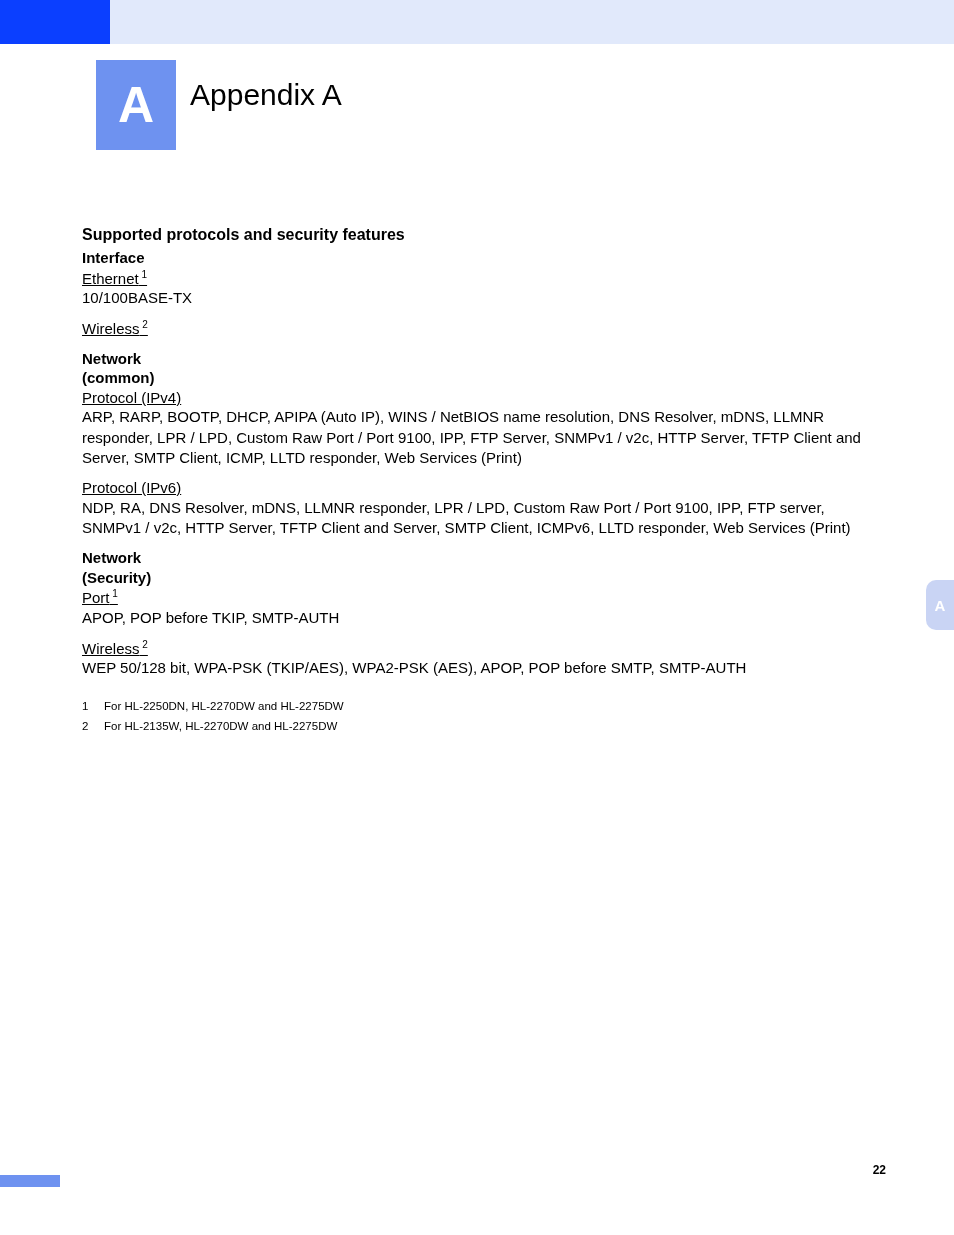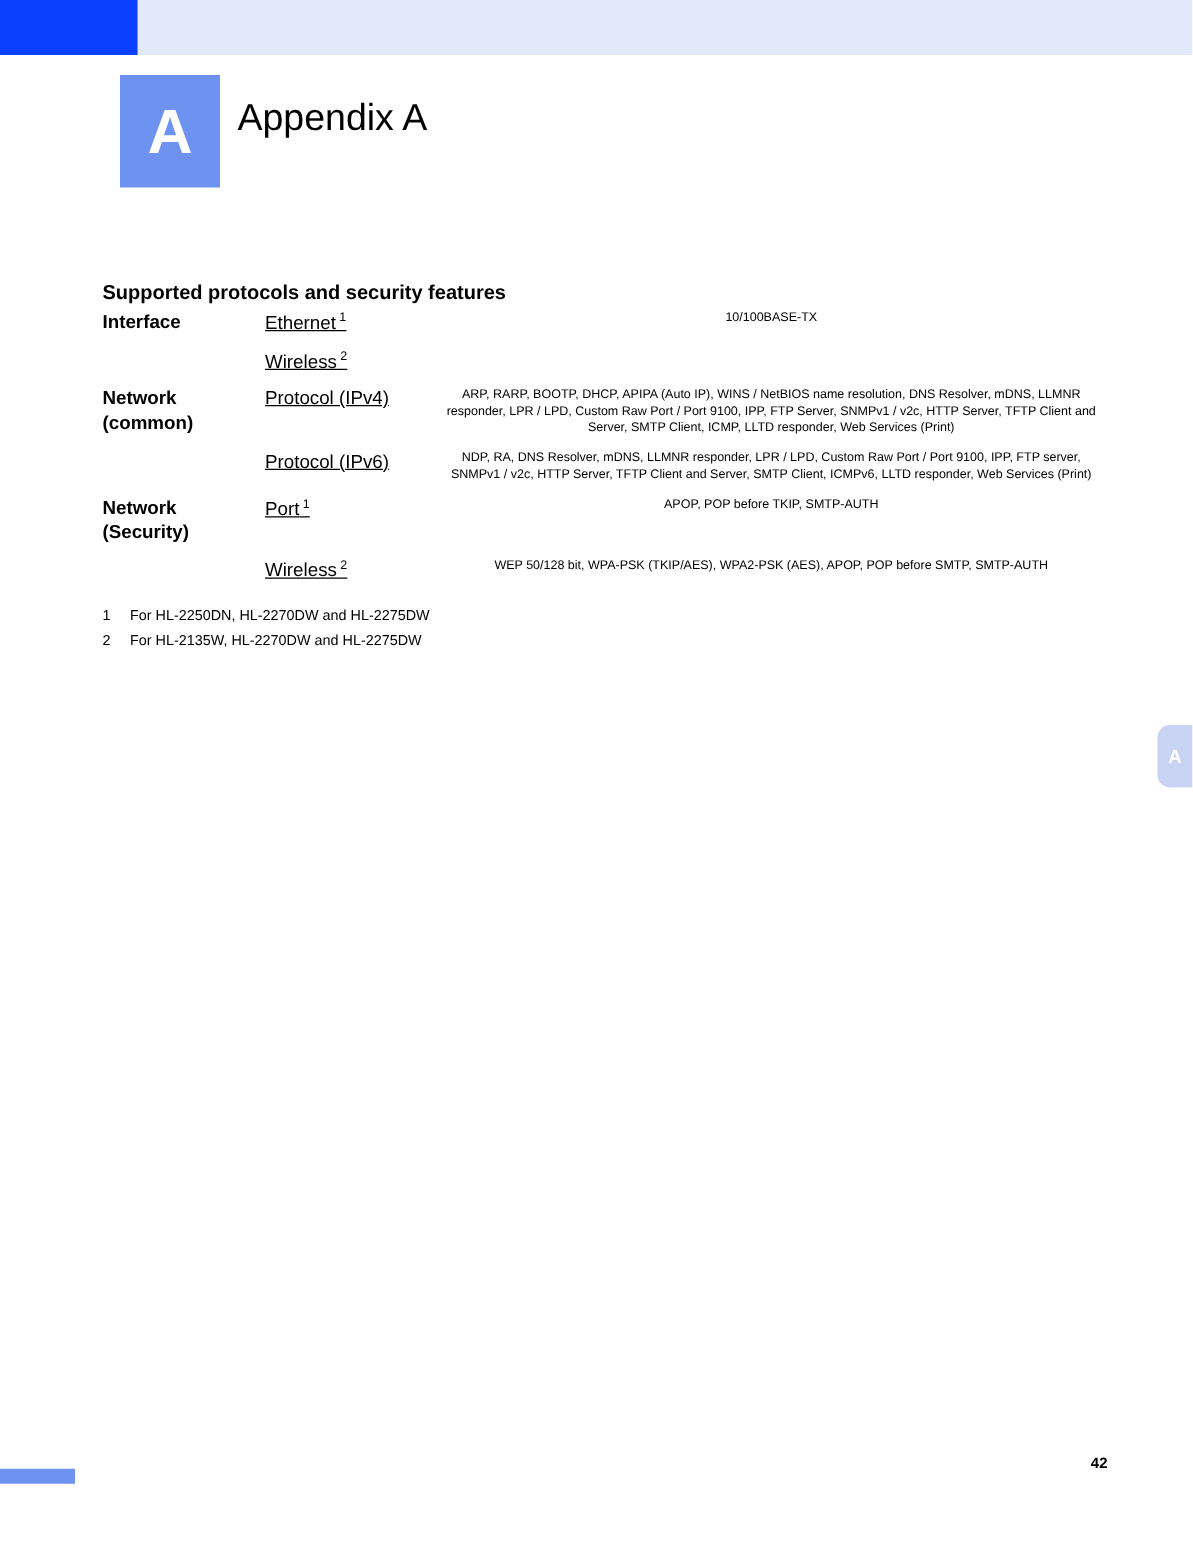--- a/index.html
+++ b/index.html
@@ -51,40 +51,39 @@
     font-size: 16px;
     font-weight: bold;
     margin-top: 38px;
   }
   .content {
     position: absolute;
     top: 248px;
     left: 82px;
     width: 800px;
   }
-  .row { display: flex; align-items: flex-start; margin-bottom: 10px; }
+  .row { display: flex; align-items: flex-start; margin-bottom: 10px; flex-direction: column; }
   .col1 {
     width: 130px;
     font-size: 15px;
     font-weight: bold;
     flex-shrink: 0;
     line-height: 1.3;
   }
   .col2 {
     width: 140px;
     font-size: 15px;
     flex-shrink: 0;
     line-height: 1.3;
     text-decoration: underline;
   }
   .col3 {
     flex: 1;
-    font-size: 10px;
+    font-size: 15px;
     line-height: 1.35;
-    text-align: center;
   }
   sup { font-size: 10px; vertical-align: super; }
   .footnotes {
     margin-top: 18px;
     font-size: 11.5px;
     line-height: 1.6;
   }
   .footnotes .fn { display: flex; gap: 12px; margin-bottom: 2px; }
   .footnotes .fnum { width: 10px; }
   .side-tab {
@@ -174,13 +173,13 @@
         </div>
       </div>
   </div>
 </div>
 
 <div class="side-tab">
   <span>A</span>
 </div>
 
 <div class="bottom-bar"></div>
-<div class="page-num">42</div>
+<div class="page-num">22</div>
 
 </body></html>

